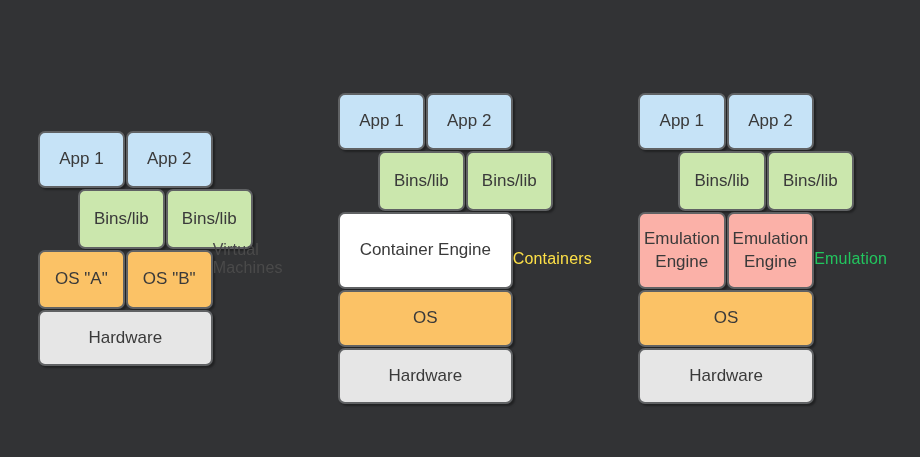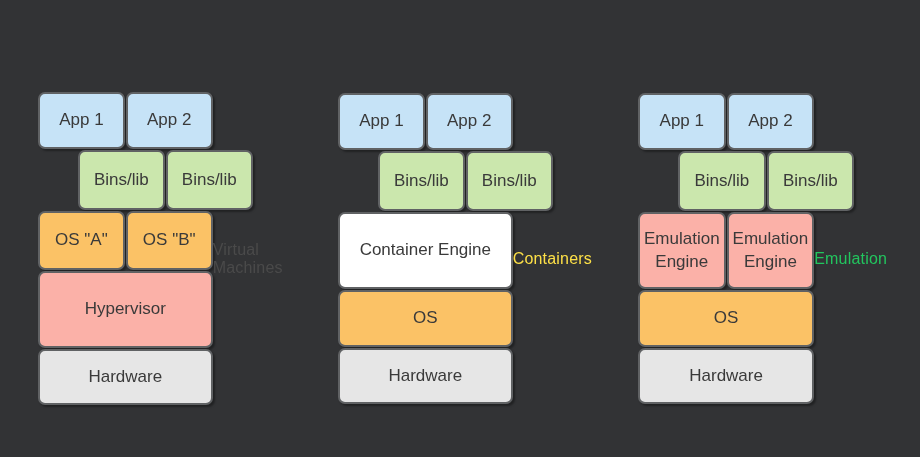--- a/index.html
+++ b/index.html
@@ -88,25 +88,20 @@
         </div>
       </div>
       <div class="row h59">
         <div class="box" style="background: rgb(251, 194, 102); border-color: rgb(96, 98, 100);">
           <span class="box-text">OS "A"</span>
         </div>
         <div class="box" style="background: rgb(251, 194, 102); border-color: rgb(96, 98, 100);">
           <span class="box-text">OS "B"</span>
         </div>
       </div>
-      <div class="row h77">
-        <div class="box" style="background: rgb(251, 177, 168); border-color: rgb(96, 98, 100);">
-          <span class="box-text">Hypervisor</span>
-        </div>
-      </div>
       <div class="row h56">
         <div class="box" style="background: rgb(230, 230, 230); border-color: rgb(96, 98, 100);">
           <span class="box-text">Hardware</span>
         </div>
       </div>
     </div>
     <div class="stack-label" style="color: rgb(74, 74, 74);">Virtual Machines</div>
   </div>
 
   <div class="stack-group">

